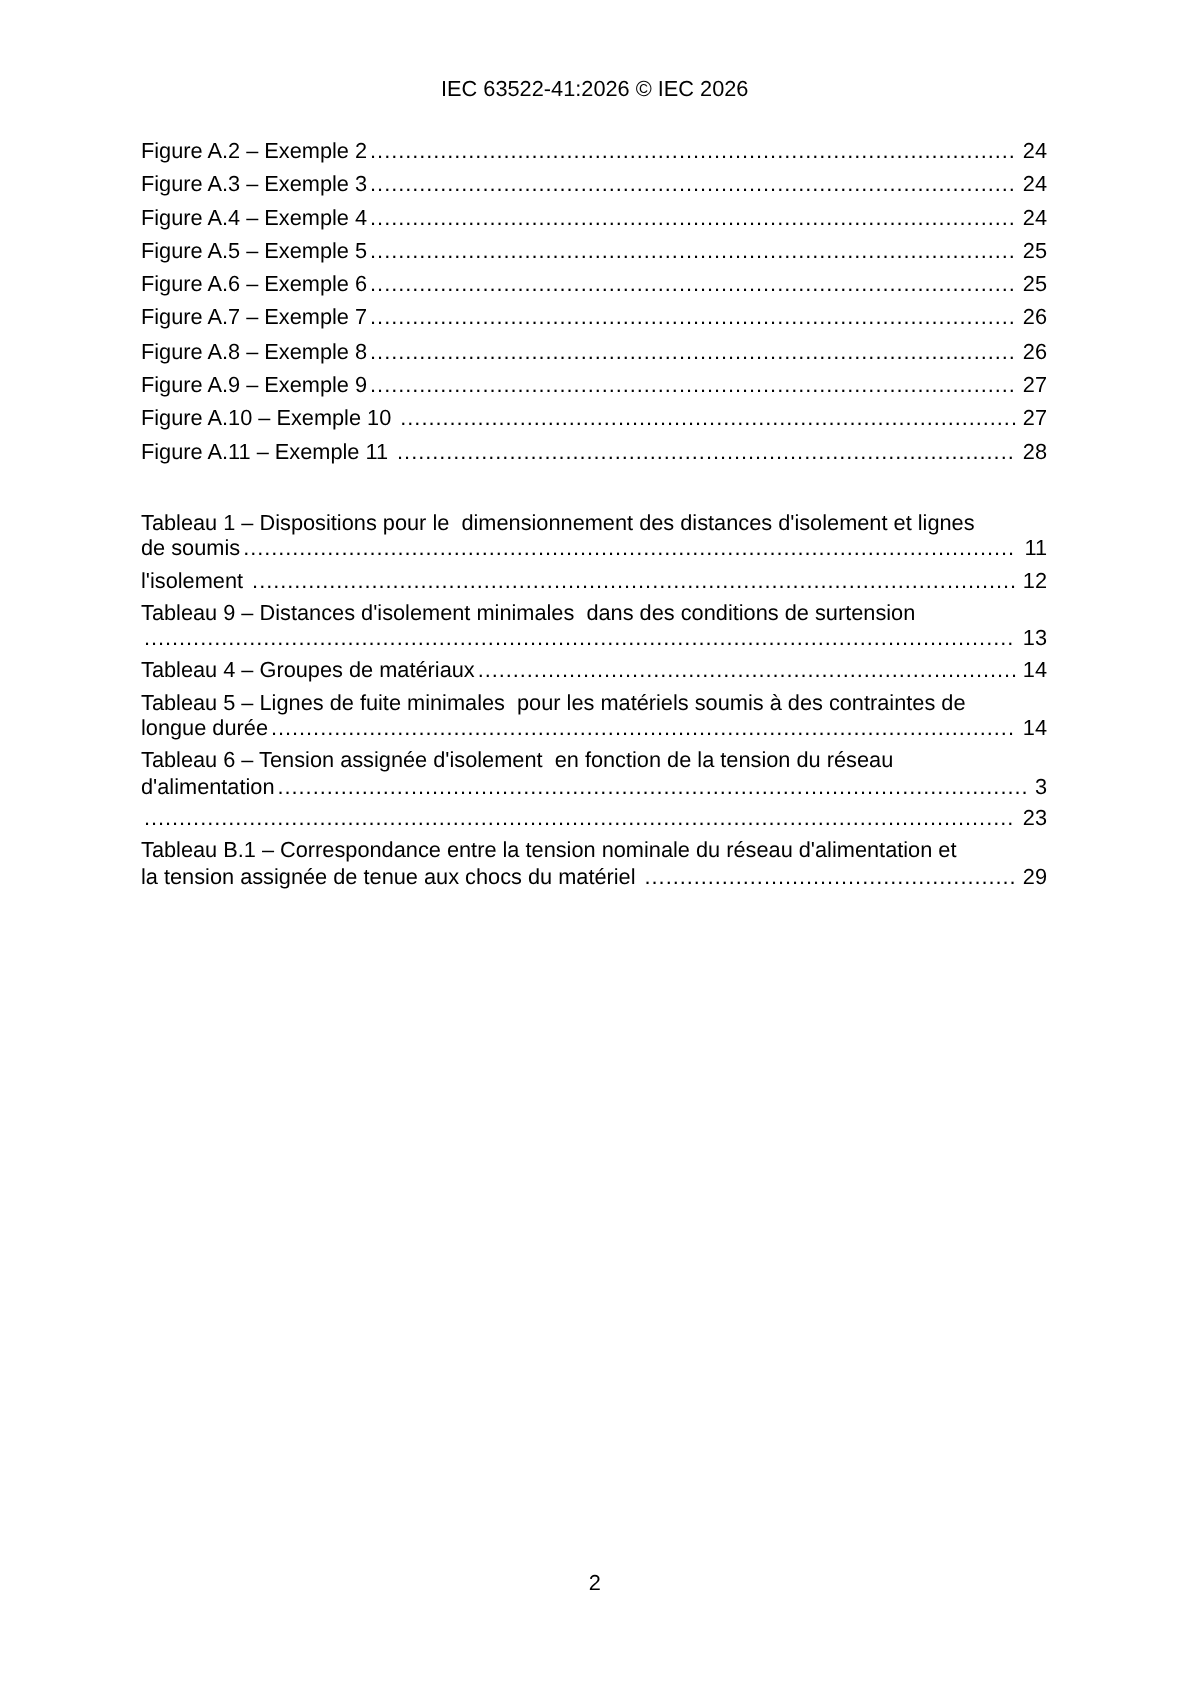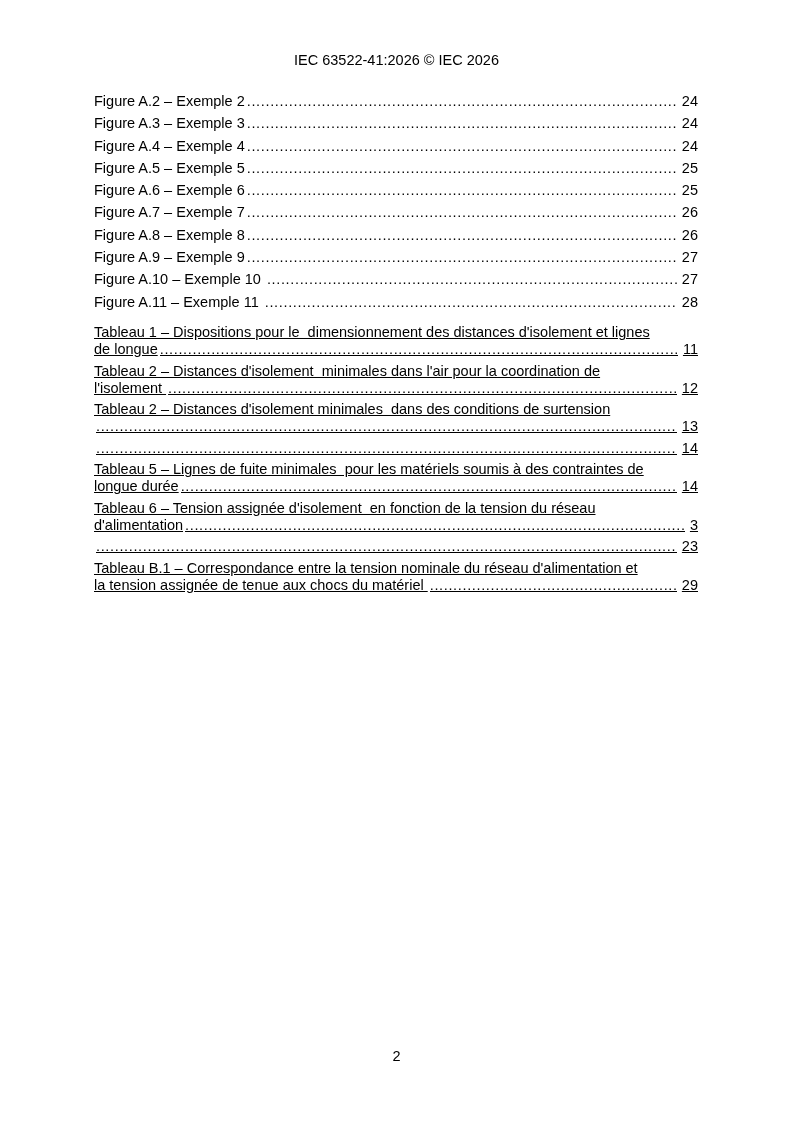--- a/index.html
+++ b/index.html
@@ -24,21 +24,21 @@
     left: 0;
     width: 100%;
     text-align: center;
   }
   .toc-block {
     position: absolute;
     left: 94px;
     width: 604px;
   }
   .figures-list { top: 93px; }
-  .tables-list  { top: 324px; text-decoration: underline; }
+  .tables-list  { top: 341px; }
   .figures-list .toc-entry { margin-bottom: 5px; }
   .tables-list  .toc-entry { margin-bottom: 4px; }
   .toc-line {
     white-space: pre;
   }
   .toc-lastline {
     display: flex;
     align-items: center;
   }
   .toc-label {
@@ -141,42 +141,42 @@
           <span class="toc-dots">............................................................................................................................................................................................................................................................................................................</span>
           <span class="toc-page">28</span>
         </div>
       </div>
     </div>
 
   <div class="toc-block tables-list" id="tables-list">
       <div class="toc-entry">
         <div class="toc-line">Tableau 1 – Dispositions pour le  dimensionnement des distances d'isolement et lignes</div>
         <div class="toc-lastline">
-          <span class="toc-label">de longue</span>
+          <span class="toc-label">de soumis</span>
           <span class="toc-dots">............................................................................................................................................................................................................................................................................................................</span>
           <span class="toc-page">11</span>
         </div>
       </div>
       <div class="toc-entry">
-        <div class="toc-line">Tableau 2 – Distances d'isolement  minimales dans l'air pour la coordination de</div>
         <div class="toc-lastline">
           <span class="toc-label">l'isolement </span>
           <span class="toc-dots">............................................................................................................................................................................................................................................................................................................</span>
           <span class="toc-page">12</span>
         </div>
       </div>
       <div class="toc-entry">
-        <div class="toc-line">Tableau 2 – Distances d'isolement minimales  dans des conditions de surtension</div>
+        <div class="toc-line">Tableau 9 – Distances d'isolement minimales  dans des conditions de surtension</div>
         <div class="toc-lastline">
           <span class="toc-dots">............................................................................................................................................................................................................................................................................................................</span>
           <span class="toc-page">13</span>
         </div>
       </div>
       <div class="toc-entry">
         <div class="toc-lastline">
+          <span class="toc-label">Tableau 4 – Groupes de matériaux</span>
           <span class="toc-dots">............................................................................................................................................................................................................................................................................................................</span>
           <span class="toc-page">14</span>
         </div>
       </div>
       <div class="toc-entry">
         <div class="toc-line">Tableau 5 – Lignes de fuite minimales  pour les matériels soumis à des contraintes de</div>
         <div class="toc-lastline">
           <span class="toc-label">longue durée</span>
           <span class="toc-dots">............................................................................................................................................................................................................................................................................................................</span>
           <span class="toc-page">14</span>

